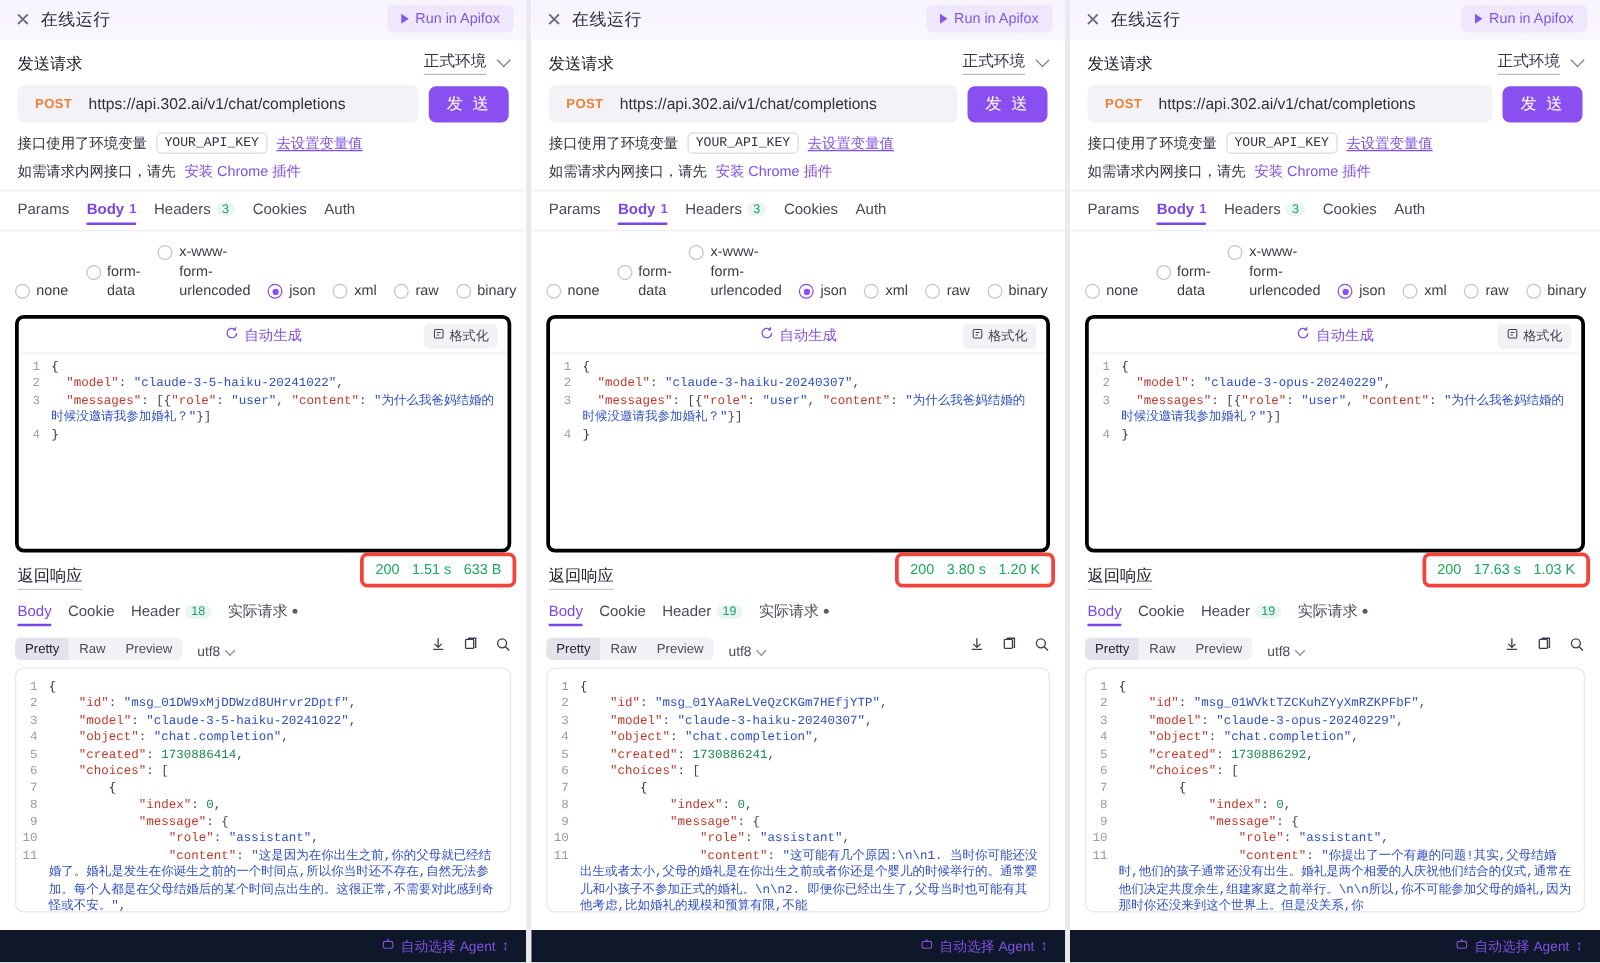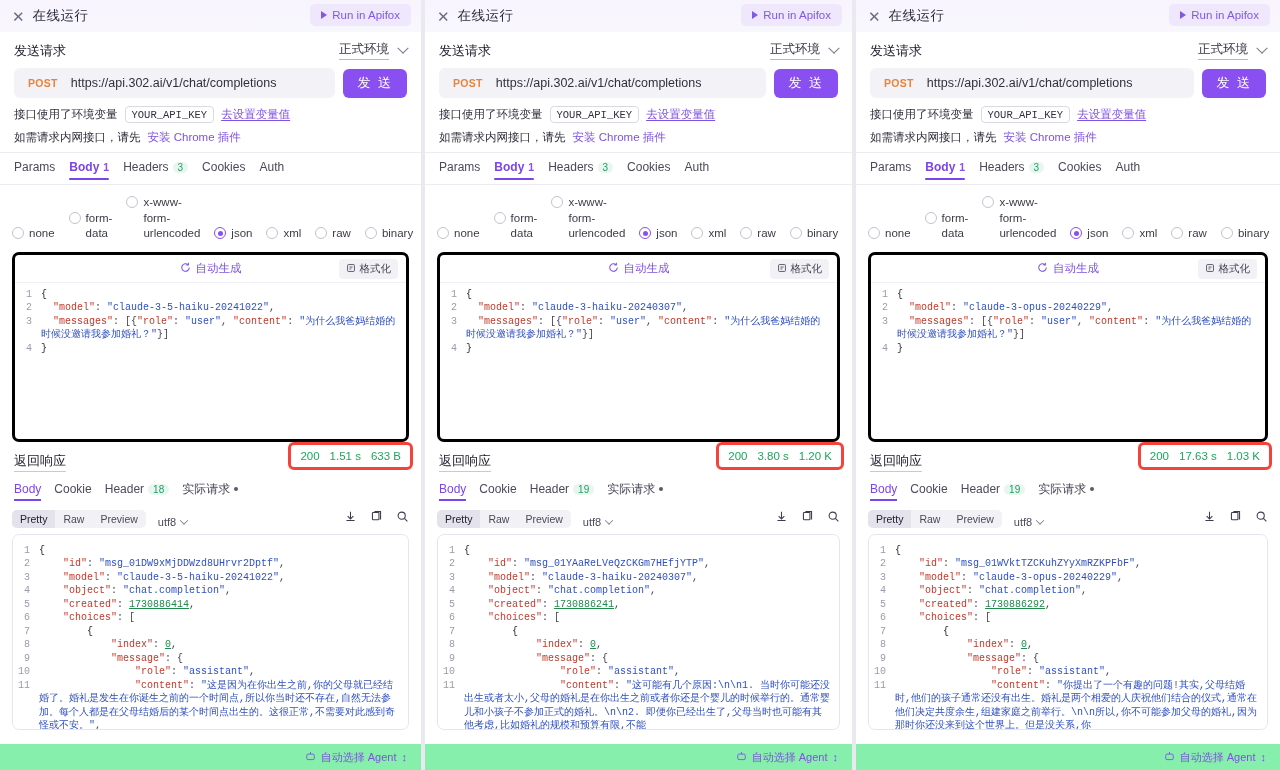--- a/index.html
+++ b/index.html
@@ -182,21 +182,21 @@
     color: #2b2b3a;
   }
   .cline { display: flex; }
   .gut {
     width: 26px; text-align: right; padding-right: 9px;
     color: #9b9bab; flex: 0 0 auto; user-select:none;
   }
   .ctext { white-space: pre-wrap; word-break: break-all; padding-right: 8px; }
   .k { color: #c0392b; }
   .s { color: #2f4fbf; }
-  .n { color: #1f8a4c; text-decoration: underline; }
+  .n { color: #1f8a4c; }
   .p { color: #444455; }
 
   
   .resphead {
     display:flex; align-items:center; justify-content:space-between;
     padding: 10px 14px 0 14px; position: relative;
   }
   .resphead .rlbl {
     font-size: 13px; color: #222230;
     border-bottom: 1px solid #c9c9d4; padding-bottom: 1px;
@@ -239,21 +239,21 @@
   .respbox {
     margin: 6px 12px 0 12px;
     border: 1px solid #e7e6ee; border-radius: 7px;
     background:#fff; height: 196px; overflow:hidden;
     padding-top: 4px;
   }
 
   
   .agentbar {
     position:absolute; bottom: 0; left:0; right:0; height: 26px;
-    background: #86efac; display:flex; justify-content:flex-end; align-items:center;
+    background: #0f172a; display:flex; justify-content:flex-end; align-items:center;
     padding-right: 14px;
   }
   .agentchip {
     display:flex; align-items:center; gap:5px;
     font-size: 11px; color:#7f52e0;
   }
 </style>
 </head>
 <body>
 

